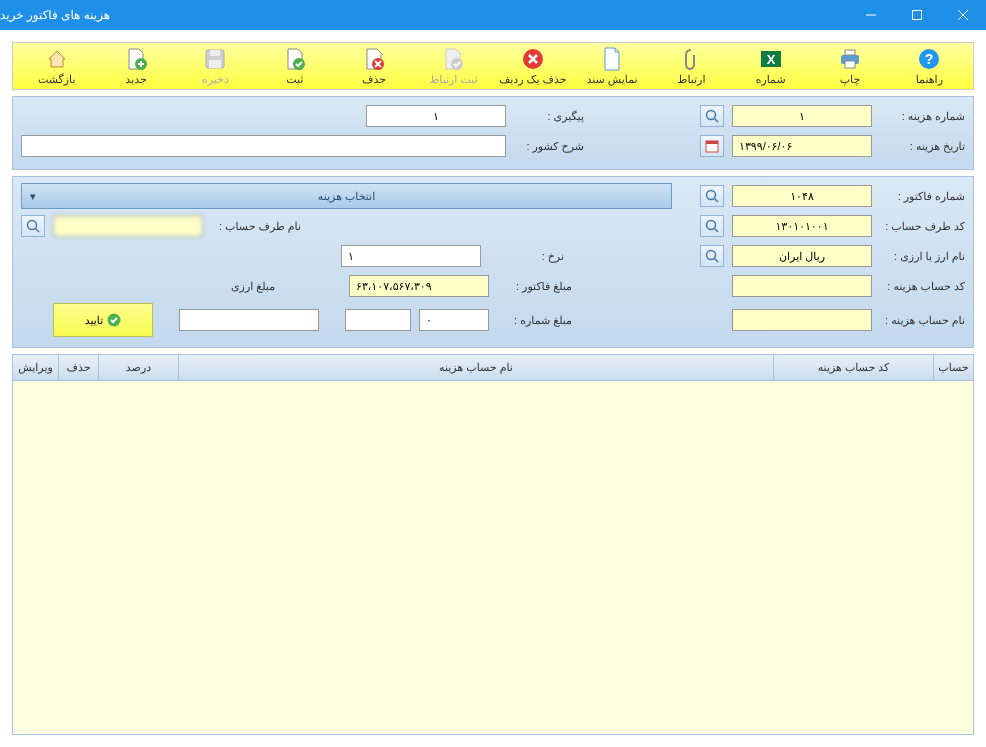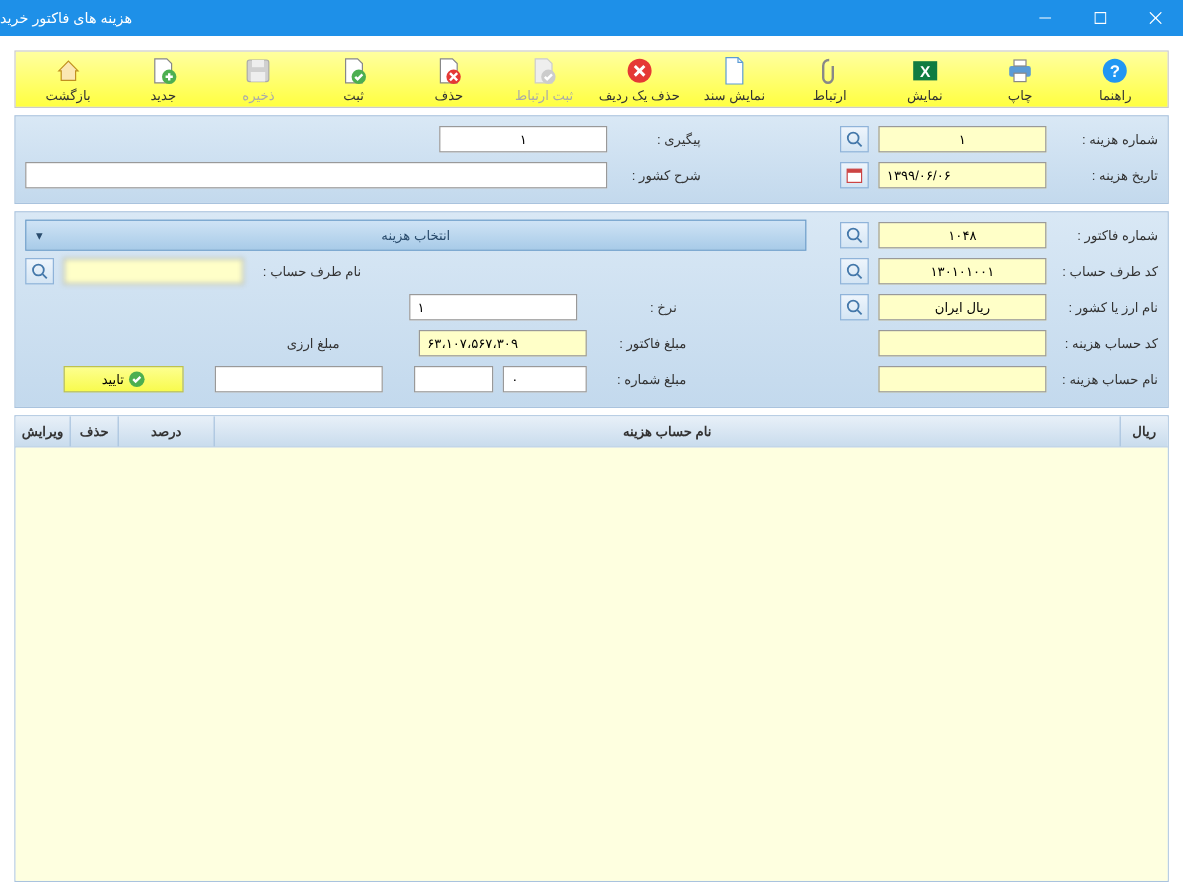--- a/index.html
+++ b/index.html
@@ -21,25 +21,25 @@
 
 .row { display: flex; align-items: center; gap: 8px; margin-bottom: 4px; min-height: 26px; }
 .label { font-size: 11px; color: #333; white-space: nowrap; text-align: right; }
 .input { border: 1px solid #999; height: 22px; padding: 0 4px; font-size: 11px; background: #fff; direction: rtl; text-align: center; }
 .input.yellow { background: #ffffc8; }
 .searchbtn { width: 24px; height: 22px; background: linear-gradient(to bottom,#eef5fc,#d4e5f4); border: 1px solid #8fb3d9; display: flex; align-items: center; justify-content: center; cursor: pointer; }
 
 .dropdown { background: linear-gradient(to bottom,#cfe3f5,#a8cbe8); border: 1px solid #6a9cc9; height: 26px; display: flex; align-items: center; justify-content: center; font-size: 11px; color: #2a4c6d; cursor: pointer; position: relative; }
 .dropdown .chev { position: absolute; left: 8px; }
 
-.confirm-btn { background: linear-gradient(to bottom,#fdff8f,#f8fb4e); border: 1px solid #bfc24a; height: 22px; display: flex; align-items: center; justify-content: center; gap: 4px; font-size: 11px; cursor: pointer; padding: 0 10px; }
+.confirm-btn { background: linear-gradient(to bottom,#fdff8f,#f8fb4e); border: 1px solid #bfc24a; height: 34px; display: flex; align-items: center; justify-content: center; gap: 4px; font-size: 11px; cursor: pointer; padding: 0 10px; }
 
 .table-wrap { border: 1px solid #a9c3de; flex: 1; display: flex; flex-direction: column; }
 .thead { display: flex; background: linear-gradient(to bottom,#e8f0f8,#c9dced); border-bottom: 1px solid #a9c3de; }
-.thead div { font-size: 11px; color: #333; padding: 6px 4px; border-left: 1px solid #a9c3de; text-align: center; font-weight: bold; }
+.thead div { font-size: 11px; color: #333; padding: 6px 4px; border-left: 1px solid #a9c3de; text-align: center; }
 .tbody { flex: 1; background: #feffe0; }
 
 .footer-panel { background: linear-gradient(to bottom,#d9e8f5,#c3d9ed); border: 1px solid #a9c3de; padding: 6px 8px; display: flex; align-items: center; gap: 8px; justify-content: flex-end; }
 
 
 .c-row { width: 40px; }
 .c-code { width: 160px; }
 .c-name { flex: 1; }
 .c-pct { width: 80px; }
 .c-amt { width: 200px; }
@@ -158,21 +158,21 @@
         </span>
       <span>ارتباط</span>
     </div>
     <div class="toolbar-btn">
       <span class="icon">
           <svg width="22" height="22">
             <rect x="1" y="3" width="20" height="16" fill="#107c41"></rect>
             <text x="11" y="16" font-size="13" fill="#fff" text-anchor="middle" font-weight="bold">X</text>
           </svg>
         </span>
-      <span>نمایش</span>
+      <span>شماره</span>
     </div>
     <div class="toolbar-btn">
       <span class="icon">
           <svg width="24" height="22">
             <rect x="3" y="7" width="18" height="9" rx="2" fill="#5b9bd5"></rect>
             <rect x="7" y="2" width="10" height="5" fill="#fff" stroke="#888"></rect>
             <rect x="7" y="13" width="10" height="7" fill="#fff" stroke="#888"></rect>
           </svg>
         </span>
       <span>چاپ</span>
@@ -246,40 +246,40 @@
       <span class="label" style="width:90px">نام طرف حساب :</span>
       <input class="input yellow" style="width: 150px; filter: blur(2px);" value="">
       <div class="searchbtn">
           <svg width="14" height="14">
             <circle cx="6" cy="6" r="4.5" fill="none" stroke="#4478aa" stroke-width="1.5"></circle>
             <line x1="9.5" y1="9.5" x2="13" y2="13" stroke="#4478aa" stroke-width="1.5"></line>
           </svg>
         </div>
     </div>
     <div class="row">
-      <span class="label" style="width:85px">نام ارز یا کشور :</span>
+      <span class="label" style="width:85px">نام ارز یا ارزی :</span>
       <input class="input yellow" style="width: 140px;" value="ریال ایران">
       <div class="searchbtn">
           <svg width="14" height="14">
             <circle cx="6" cy="6" r="4.5" fill="none" stroke="#4478aa" stroke-width="1.5"></circle>
             <line x1="9.5" y1="9.5" x2="13" y2="13" stroke="#4478aa" stroke-width="1.5"></line>
           </svg>
         </div>
       <span style="width:120px"></span>
       <span class="label" style="width:75px">نرخ :</span>
       <input class="input" style="width: 140px; text-align: left; padding-left: 6px;" value="۱">
     </div>
     <div class="row">
       <span class="label" style="width:85px">کد حساب هزینه :</span>
       <input class="input yellow" style="width: 140px;" value="">
       <span style="width:144px"></span>
       <span class="label" style="width:75px">مبلغ فاکتور :</span>
       <input class="input yellow" style="width: 140px; text-align: left; padding-left: 6px;" value="۶۳،۱۰۷،۵۶۷،۳۰۹">
       <span style="width:50px"></span>
-      <span class="label" style="width:60px;text-align:right">مبلغ ارزی</span>
+      <span class="label" style="width:60px;text-align:center">مبلغ ارزی</span>
     </div>
     <div class="row">
       <span class="label" style="width:85px">نام حساب هزینه :</span>
       <input class="input yellow" style="width: 140px;" value="">
       <span style="width:144px"></span>
       <span class="label" style="width:75px">مبلغ شماره :</span>
       <input class="input" style="width: 70px; text-align: left; padding-left: 6px;" value="۰">
       <input class="input" style="width: 66px;" value="">
       <span style="width:10px"></span>
       <input class="input" style="width: 140px;" value="">
@@ -289,21 +289,22 @@
             <circle cx="7" cy="7" r="6.5" fill="#4caf50"></circle>
             <path d="M4 7 L6 9 L10 5" fill="none" stroke="#fff" stroke-width="2"></path>
           </svg>
         <span>تایید</span>
       </div>
     </div>
   </div>
 
   <div class="table-wrap">
     <div class="thead">
-      <div class="c-row">ریال</div>
+      <div class="c-row">حساب</div>
+      <div class="c-code">کد حساب هزینه</div>
       <div class="c-name">نام حساب هزینه</div>
       <div class="c-pct">درصد</div>
       <div class="c-del">حذف</div>
       <div class="c-edit">ویرایش</div>
     </div>
     <div class="tbody"></div>
   </div>
 
 
 </div>

